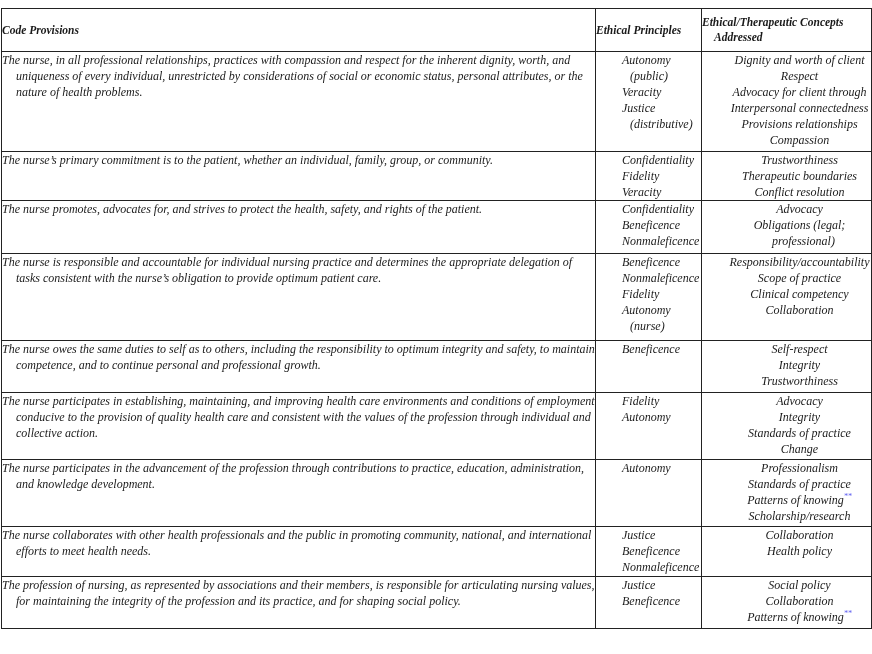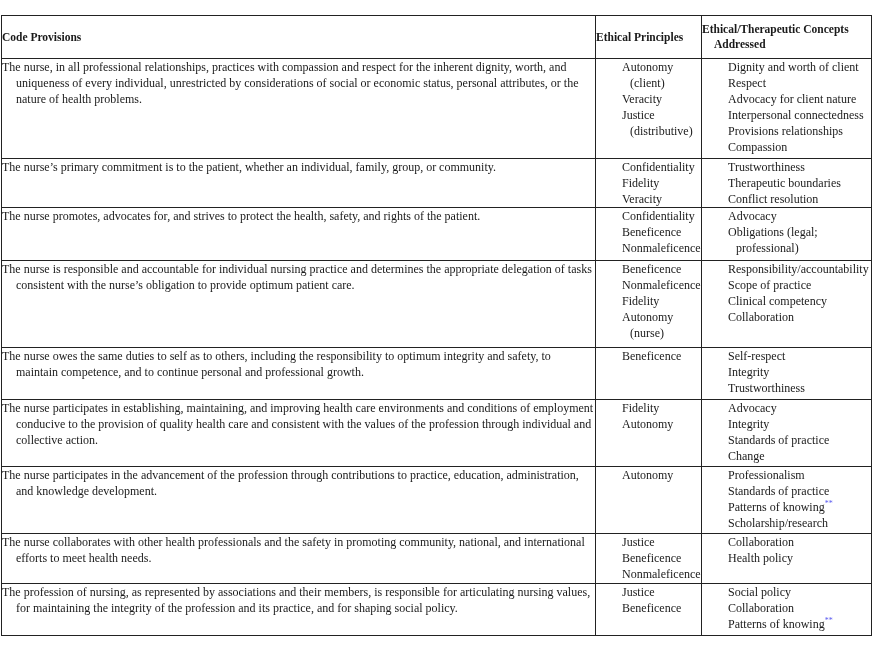--- a/index.html
+++ b/index.html
@@ -10,26 +10,27 @@
     body {
       width: 872px;
       height: 654px;
       overflow: hidden;
       font-family: "Liberation Serif", "DejaVu Serif", serif;
       color: #1a1a1a;
     }
     table.provisions {
       position: absolute;
       left: 1px;
-      top: 15px;
+      top: 8px;
       width: 870px;
       border-collapse: collapse;
       table-layout: fixed;
       font-size: 12px;
       line-height: 16px;
+      font-style: italic;
     }
     table.provisions th,
     table.provisions td {
       border: 1.5px solid #222;
       vertical-align: top;
       padding: 0;
     }
     table.provisions th {
       font-weight: bold;
       font-size: 11.5px;
@@ -54,20 +55,21 @@
     td.provision .text {
       display: block;
       padding-left: 14px;
       text-indent: -14px;
     }
     td.principles {
       padding: 4px 0 0 0;
     }
     td.concepts {
       padding: 4px 0 0 22px;
+      text-align: center;
     }
     .item {
       display: block;
       white-space: nowrap;
       margin-left: 26px;
     }
     .item.sub { padding-left: 8px; }
     .ind-a { padding-left: 22px; }
     .ind-b { padding-left: 4px; }
     .footnote {
@@ -107,29 +109,29 @@
     </tr>
   </thead>
   <tbody>
 
     <tr class="r1">
       <td class="provision">
           <span class="text">The nurse, in all professional relationships, practices with compassion and respect for the inherent dignity, worth, and uniqueness of every individual, unrestricted by considerations of social or economic status, personal attributes, or the nature of health problems.</span>
         </td>
       <td class="principles ind-a">
         <span class="item">Autonomy</span>
-        <span class="item sub">(client)</span>
+        <span class="item sub">(public)</span>
         <span class="item">Veracity</span>
         <span class="item">Justice</span>
         <span class="item sub">(distributive)</span>
       </td>
       <td class="concepts">
         <span class="item">Dignity and worth of client</span>
         <span class="item">Respect</span>
-        <span class="item">Advocacy for client nature</span>
+        <span class="item">Advocacy for client through</span>
         <span class="item">Interpersonal connectedness</span>
         <span class="item">Provisions relationships</span>
         <span class="item">Compassion</span>
       </td>
     </tr>
 
     <tr class="r2">
       <td class="provision">
           <span class="text">The nurse’s primary commitment is to the patient, whether an individual, family, group, or community.</span>
         </td>
@@ -220,21 +222,21 @@
       <td class="concepts">
         <span class="item">Professionalism</span>
         <span class="item">Standards of practice</span>
         <span class="item"><span>Patterns of knowing</span><span class="footnote">**</span></span>
         <span class="item">Scholarship/research</span>
       </td>
     </tr>
 
     <tr class="r8">
       <td class="provision">
-          <span class="text">The nurse collaborates with other health professionals and the safety in promoting community, national, and international efforts to meet health needs.</span>
+          <span class="text">The nurse collaborates with other health professionals and the public in promoting community, national, and international efforts to meet health needs.</span>
         </td>
       <td class="principles ind-a">
         <span class="item">Justice</span>
         <span class="item">Beneficence</span>
         <span class="item">Nonmaleficence</span>
       </td>
       <td class="concepts">
         <span class="item">Collaboration</span>
         <span class="item">Health policy</span>
       </td>

